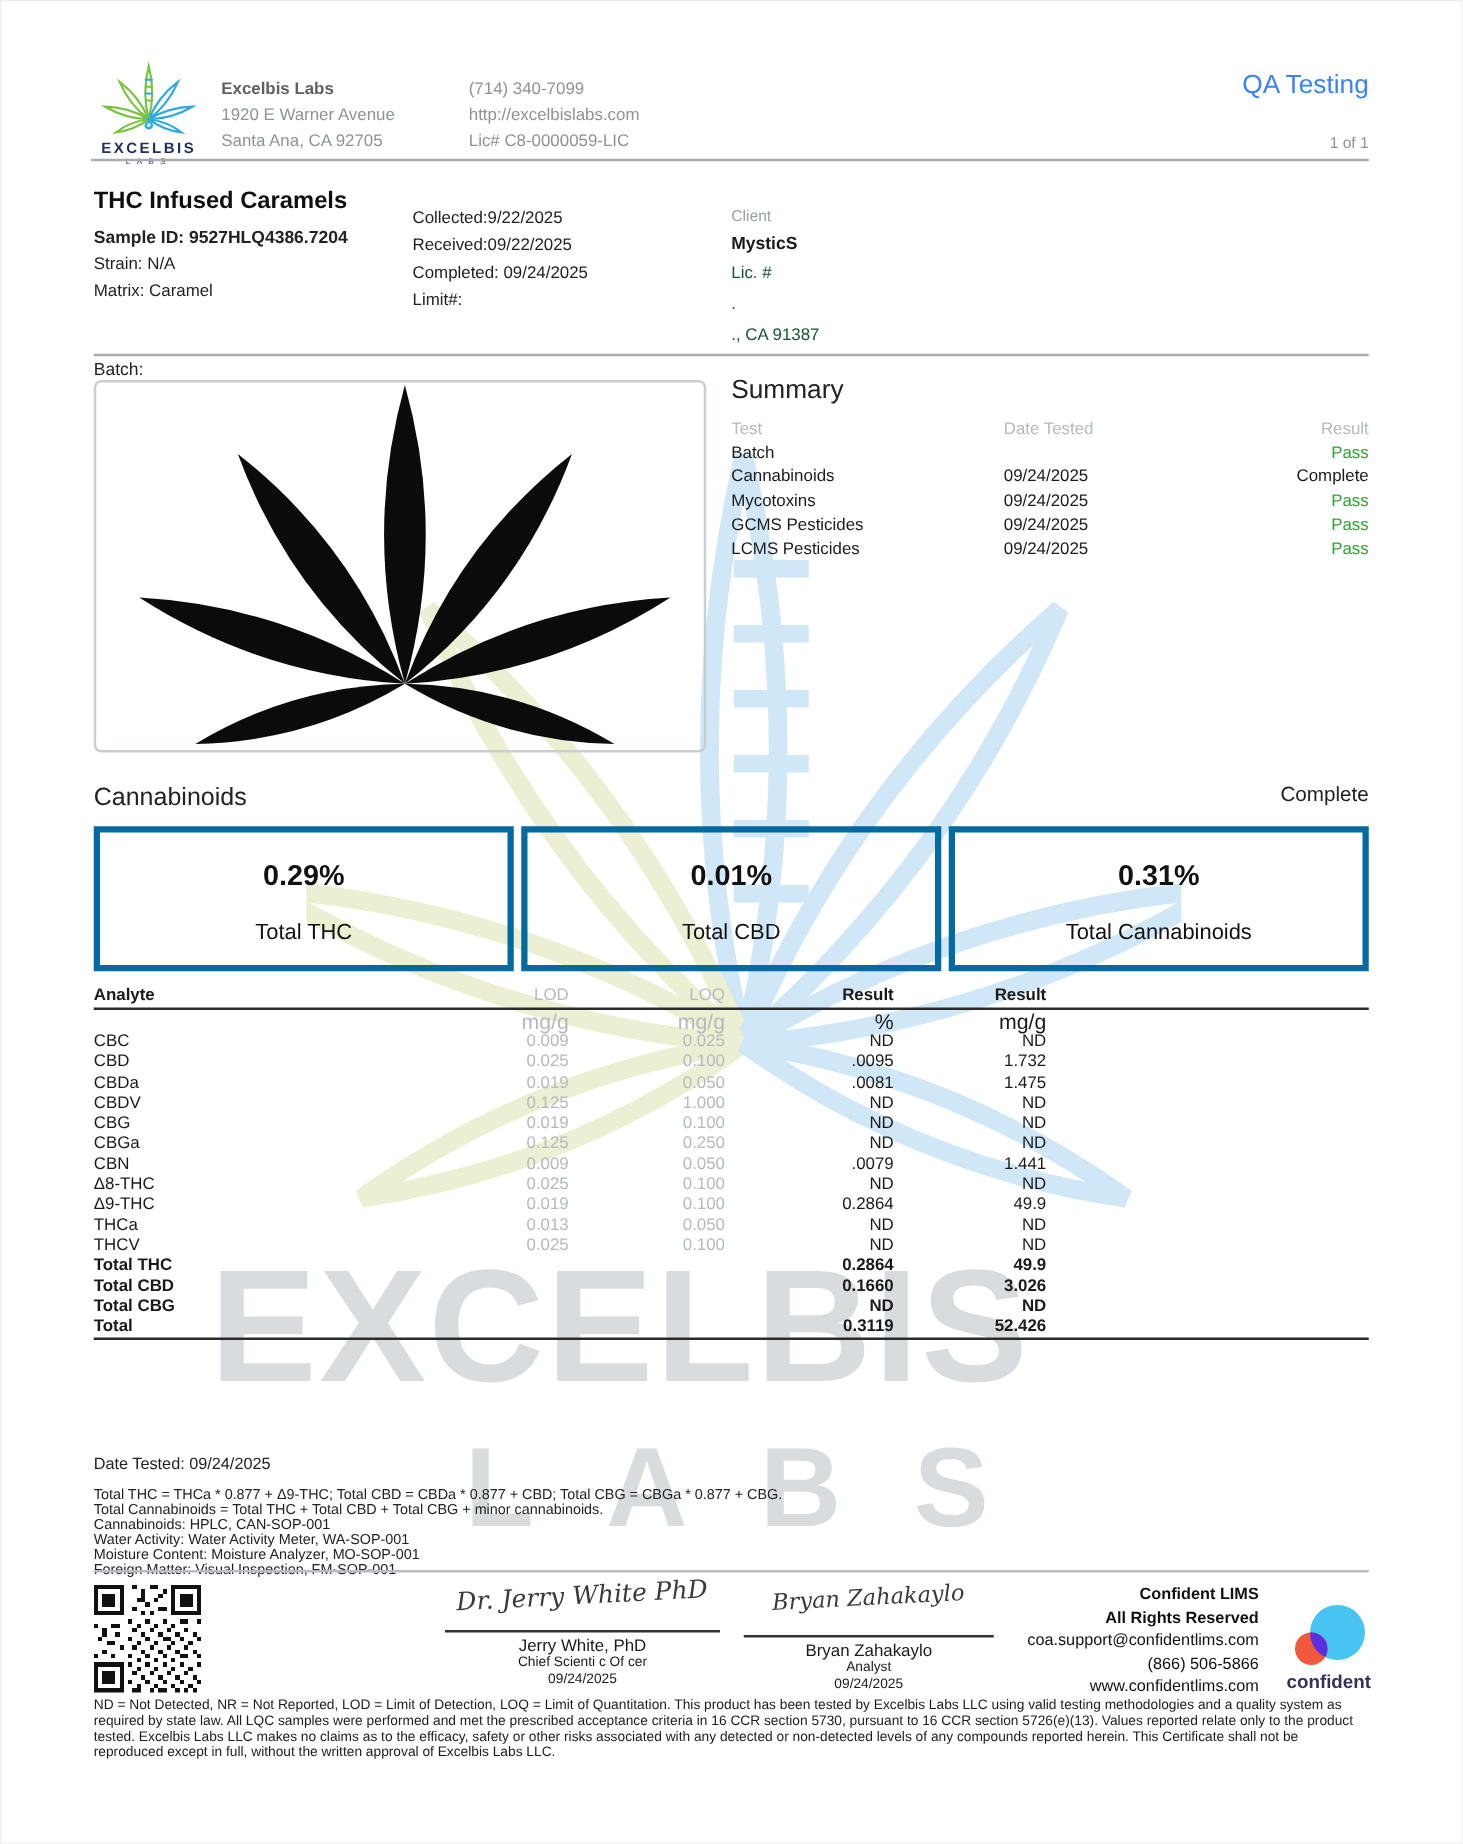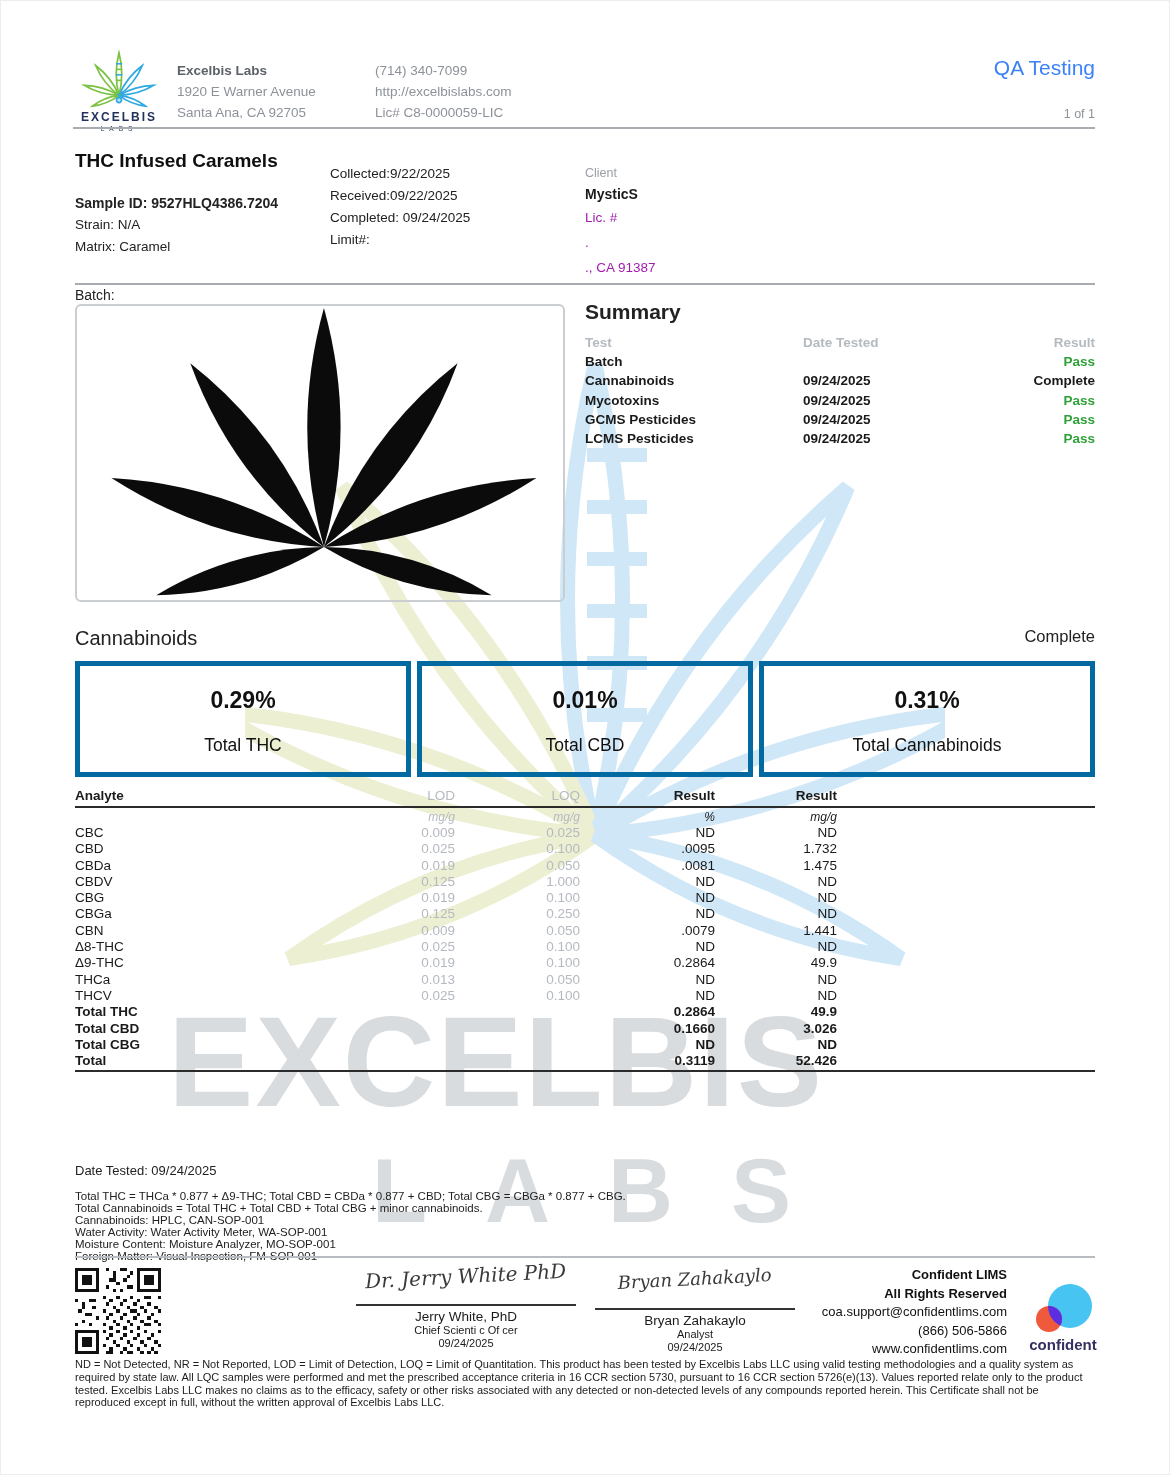--- a/index.html
+++ b/index.html
@@ -28,33 +28,33 @@
   .rule{position:absolute;z-index:1;border-top:2px solid #a8acb1;}
   .rule-header{left:73px;right:75px;top:127px;}
   .rule-sample{left:75px;right:75px;top:283px;}
   .rule-methods{left:75px;right:75px;top:1256px;border-top-color:#b9bdc2;}
 
   
   .sample{left:75px;top:150px;right:75px;display:flex;z-index:1;}
   .s-col1{width:255px;}
   .s-col2{width:255px;padding-top:13px;}
   .s-col3{flex:1;padding-top:14px;}
-  .s-title{font-size:19px;font-weight:bold;color:#0f0f0f;margin-bottom:20px;}
+  .s-title{font-size:19px;font-weight:bold;color:#0f0f0f;margin-bottom:6px;}
   .s-line{font-size:13.5px;line-height:22px;color:#222;}
   .s-line.b{font-weight:bold;font-size:14px;}
   .c-label{font-size:12.5px;color:#9aa0a6;line-height:19px;}
   .c-name{font-size:14px;font-weight:bold;line-height:22px;}
-  .c-line{font-size:13.5px;line-height:25px;color:#a21caf;}
+  .c-line{font-size:13.5px;line-height:25px;color:#14532d;}
 
   
   .batch-label{left:75px;top:287px;font-size:14px;z-index:1;color:#222;}
   .batch-box{left:75px;top:304px;width:486px;height:294px;border:2px solid #cbced1;border-radius:6px;z-index:1;}
 
   
-  .summary{left:585px;top:300px;right:75px;z-index:1;font-weight:bold;}
+  .summary{left:585px;top:300px;right:75px;z-index:1;}
   .sum-title{font-size:21px;color:#222;margin-bottom:9px;}
   .sum-row{display:flex;font-size:13.5px;line-height:19.2px;}
   .sum-head{color:#b5bac0;}
   .sm-test{width:218px;}
   .sm-date{width:150px;}
   .sm-res{flex:1;text-align:right;}
   .res-pass{color:#2fa139;}
 
   
   .cann-head{left:75px;right:75px;top:627px;display:flex;justify-content:space-between;z-index:1;}
@@ -68,21 +68,21 @@
   
   .atable{left:75px;right:75px;top:787px;font-size:13.5px;z-index:1;}
   .ar{display:flex;line-height:16.3px;}
   .ar .a{width:200px;}
   .ar .l{width:180px;text-align:right;}
   .ar .q{width:125px;text-align:right;}
   .ar .p{width:135px;text-align:right;}
   .ar .m{width:122px;text-align:right;}
   .ahead{font-weight:bold;line-height:17px;padding-bottom:2px;border-bottom:2px solid #2b2b2b;}
   .ahead .l,.ahead .q{color:#b5bac0;font-weight:normal;}
-  .units{font-size:12px;line-height:15px;padding-top:2px;font-style:italic;}
+  .units{font-size:17px;line-height:15px;padding-top:2px;}
   .gray{color:#b5bac0;}
   .ar.bold{font-weight:bold;}
   .abottom{border-top:2px solid #2b2b2b;margin-top:1px;}
 
   
   .methods{left:75px;right:75px;top:1163px;z-index:1;}
   .m-date{font-size:13px;color:#222;margin-bottom:13px;}
   .m-line{font-size:11.5px;line-height:11.9px;color:#222;}
 
   

